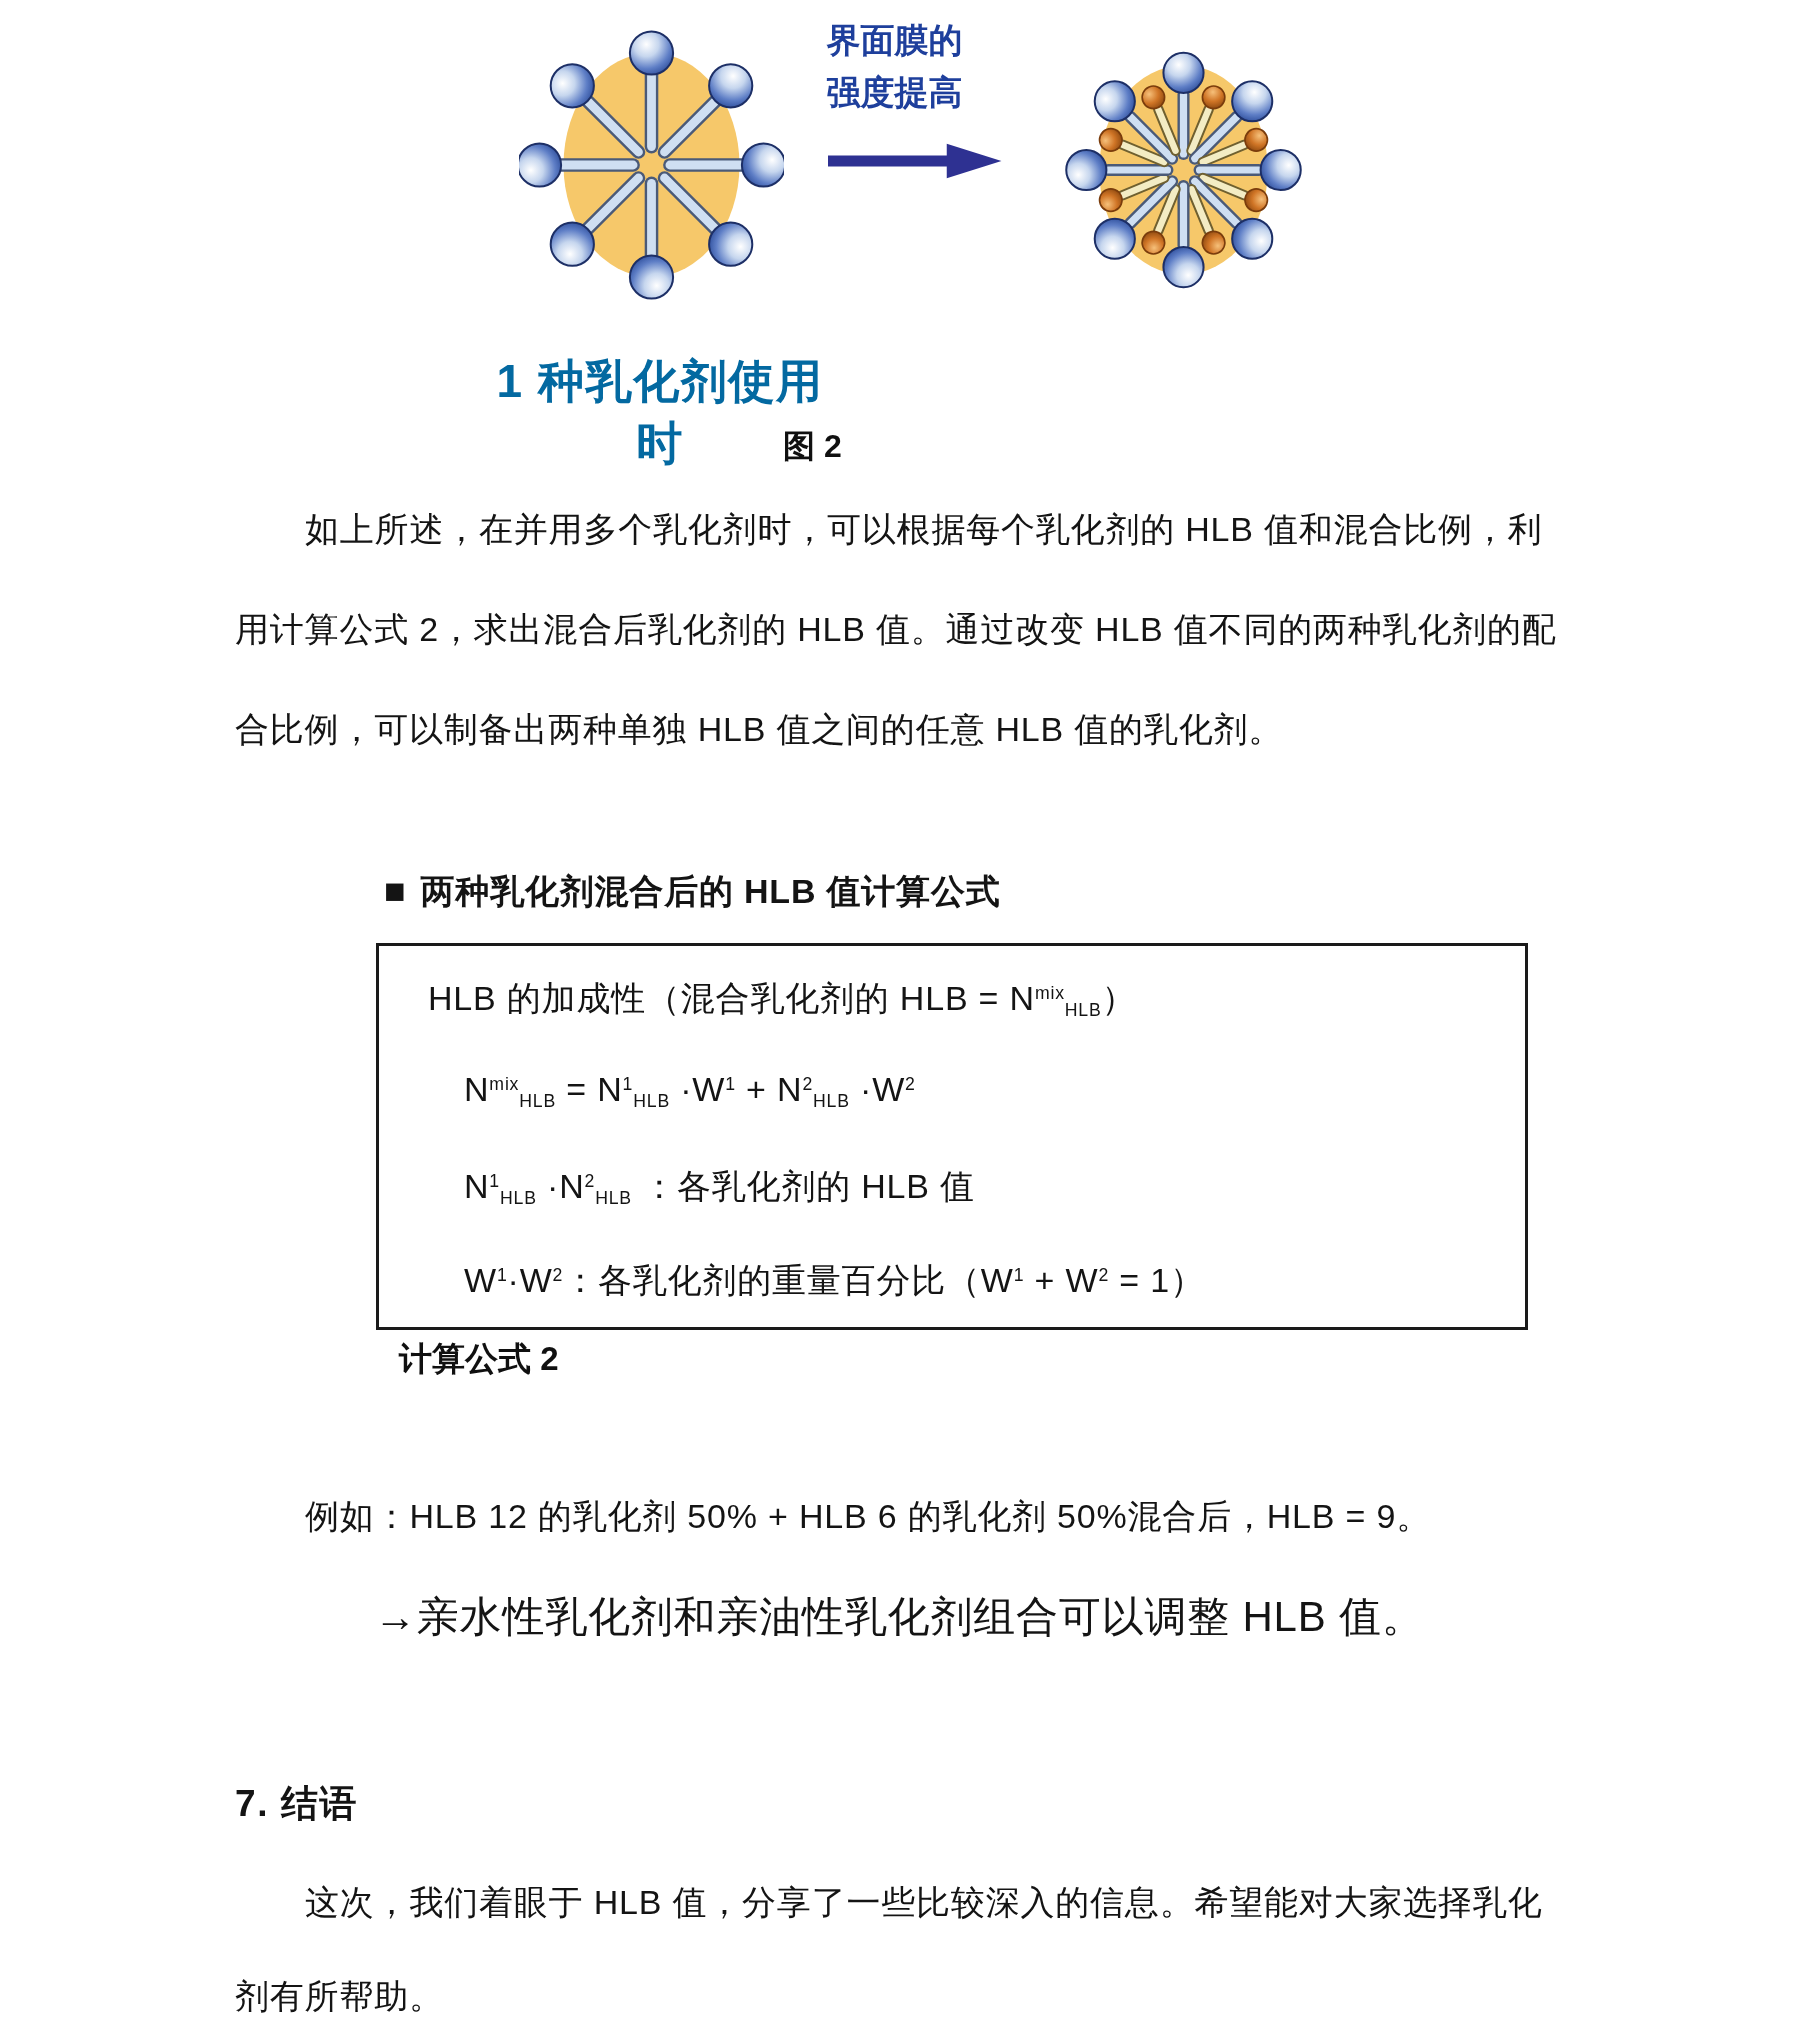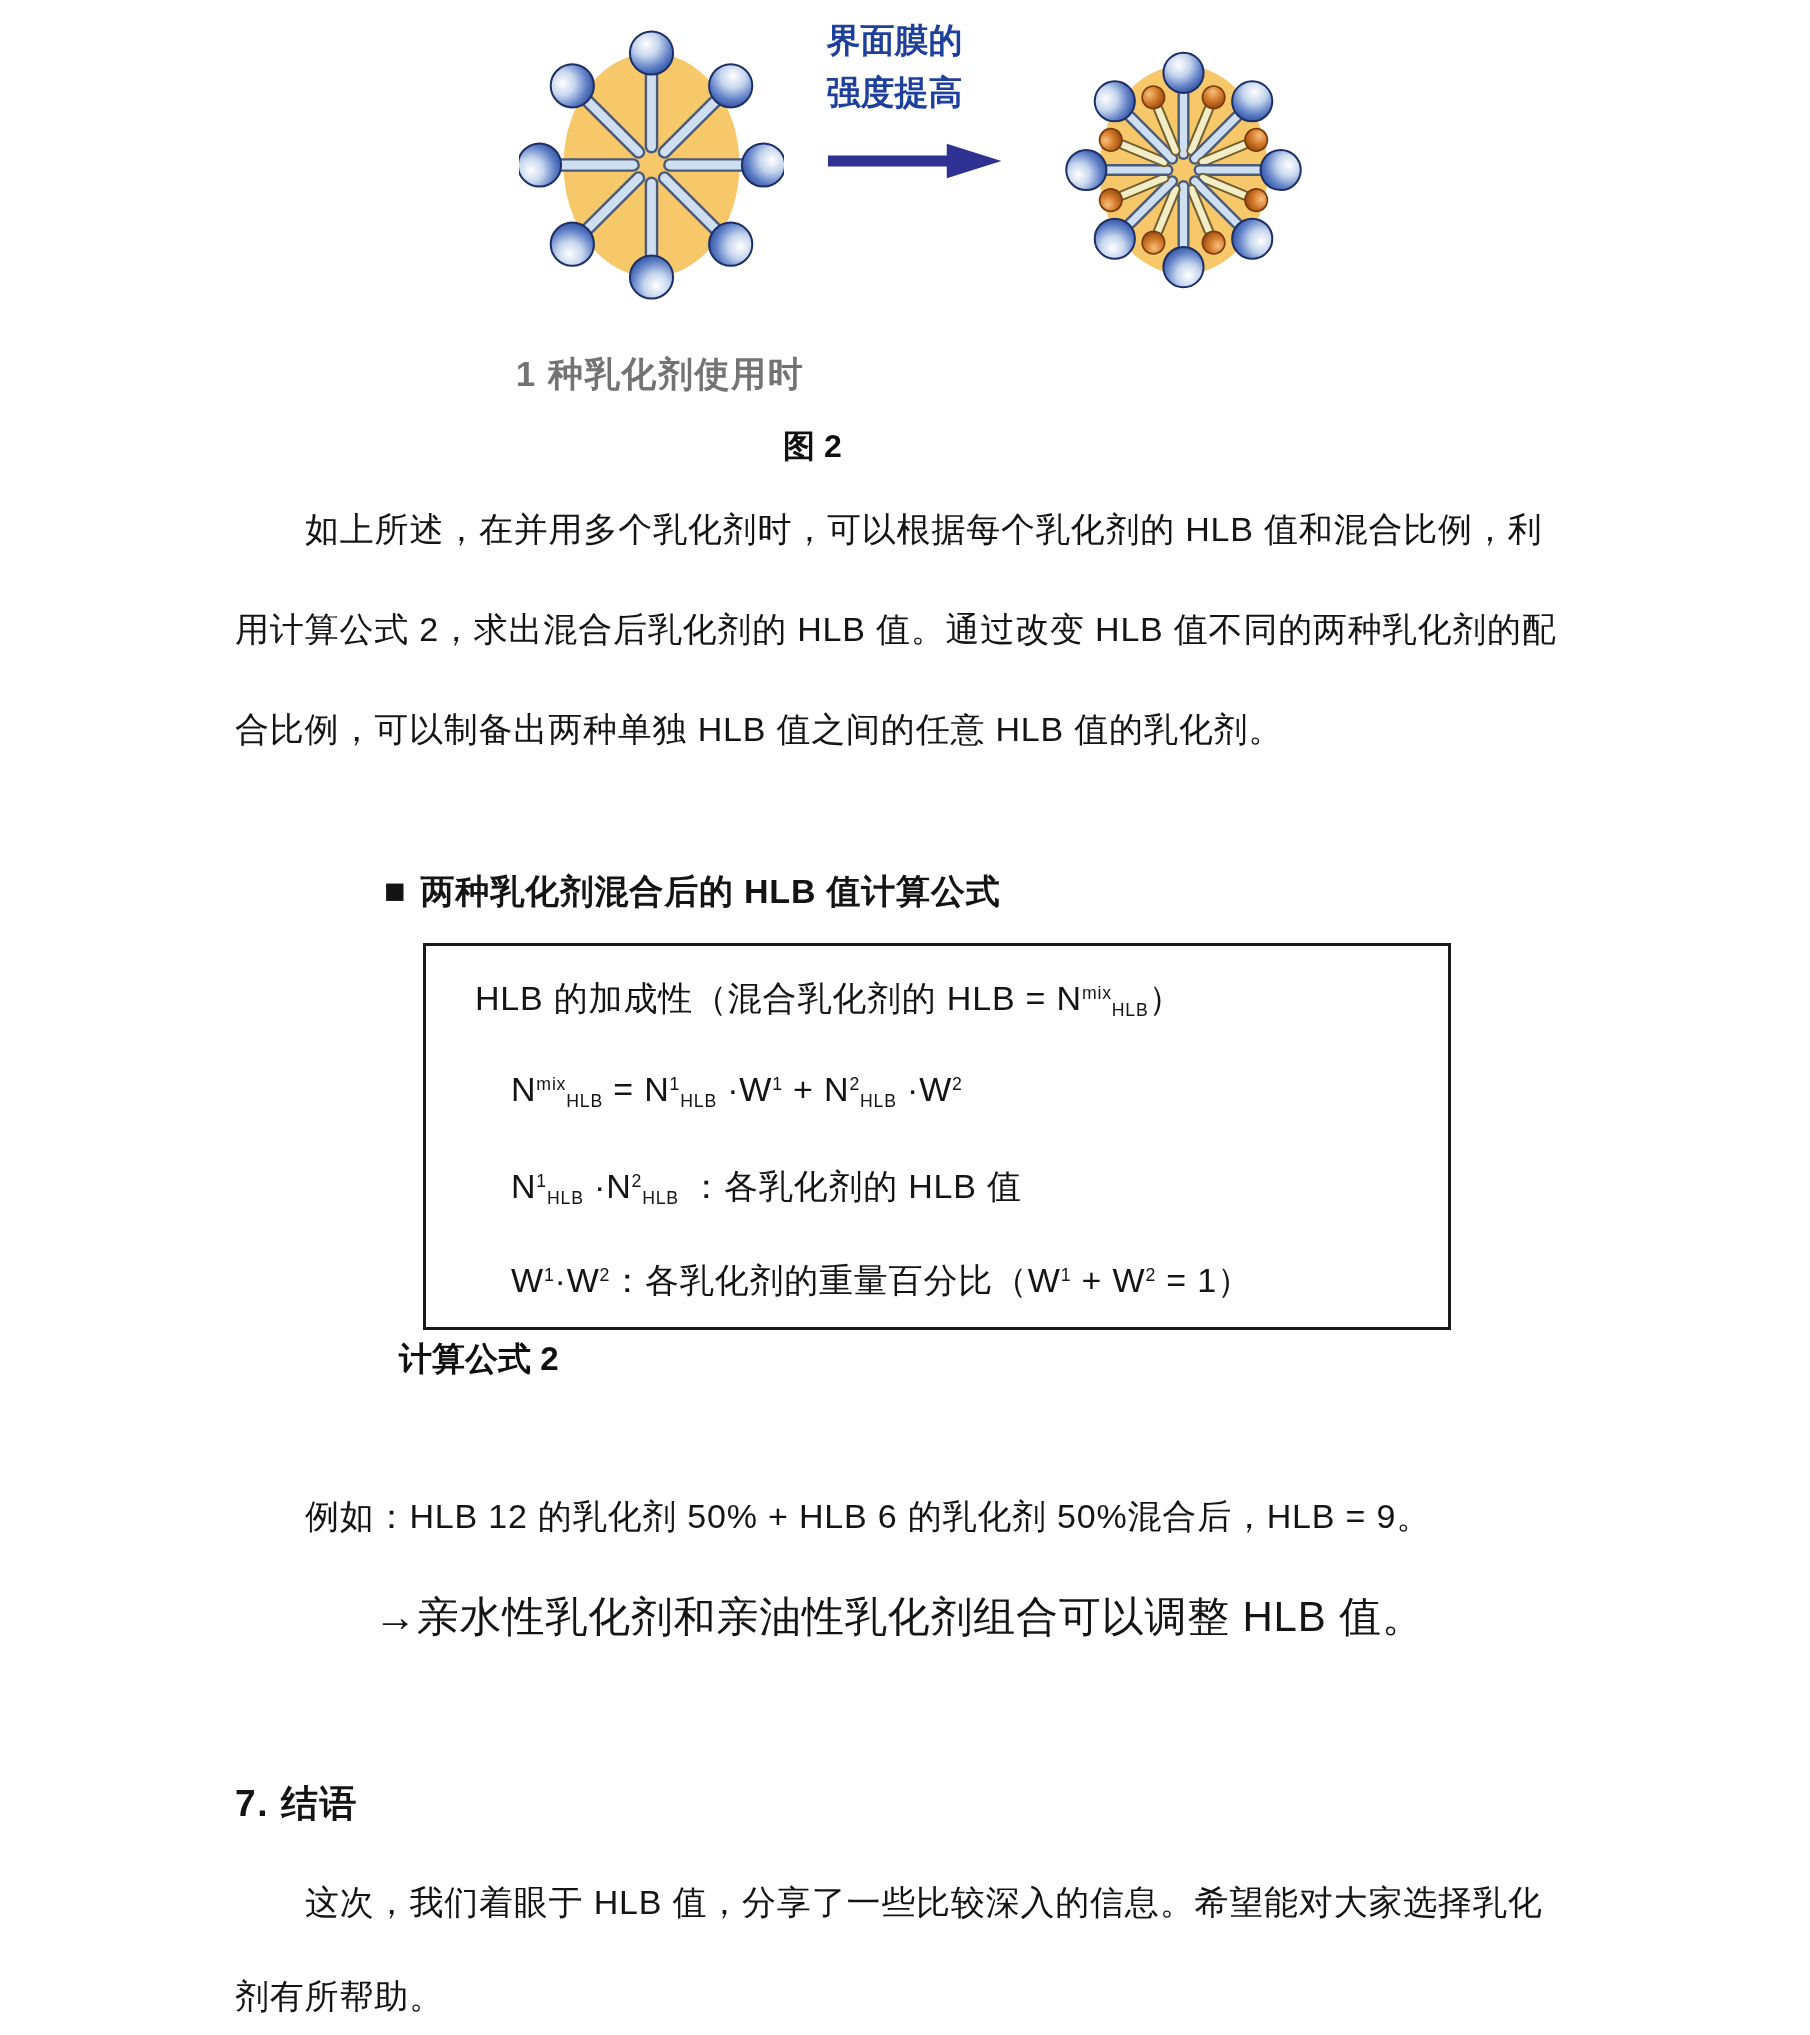--- a/index.html
+++ b/index.html
@@ -4,38 +4,38 @@
 <style>
   html,body{margin:0;padding:0;background:#ffffff;}
   #page{position:relative;width:1811px;height:2035px;background:#ffffff;overflow:hidden;
         font-family:"Liberation Sans",sans-serif;color:#141414;}
 
   
   .micelle{position:absolute;}
   .transition-label{position:absolute;left:789px;top:14px;width:211px;text-align:center;
         font-size:34px;font-weight:bold;color:#1E3F9C;line-height:52px;}
   .arrow-wrap{position:absolute;left:828px;top:142px;width:175px;height:38px;}
-  .fig-sub-caption{position:absolute;top:351px;font-size:35px;font-weight:bold;color:#737373;
+  .fig-sub-caption{position:absolute;top:351px;font-size:46px;font-weight:bold;color:#0369a1;
         text-align:center;letter-spacing:1.6px;}
   .fig-sub-caption.left{left:484px;width:352px;}
   .fig-sub-caption.right{left:982px;width:403px;}
   .fig-caption{position:absolute;left:783px;top:425px;width:245px;
         font-size:32px;font-weight:bold;color:#101010;}
 
   
   .para{position:absolute;left:235px;top:479px;font-size:34px;letter-spacing:0.8px;}
   .para .line{line-height:100px;white-space:nowrap;}
   .para .line.indent{text-indent:70px;}
 
   .section-heading{position:absolute;left:384px;top:869px;font-size:34px;font-weight:bold;
         letter-spacing:0.8px;white-space:nowrap;}
   .section-heading .bullet{font-size:36px;margin-right:14px;}
 
   
-  .formula-box{position:absolute;left:423px;top:943px;width:1028px;height:387px;
+  .formula-box{position:absolute;left:376px;top:943px;width:1152px;height:387px;
         border:3.1px solid #1a1a1a;box-sizing:border-box;}
   .formula-box .fx{position:absolute;left:49px;font-size:34px;letter-spacing:0.8px;white-space:nowrap;
         font-weight:500;}
   .formula-box .fx.f1{top:30px;}
   .formula-box .fx.f2{top:124px;left:85px;}
   .formula-box .fx.f3{top:218px;left:85px;}
   .formula-box .fx.f4{top:312px;left:85px;}
   .fx sup{font-size:0.52em;vertical-align:0.62em;line-height:0;}
   .fx sub{font-size:0.52em;vertical-align:-0.32em;line-height:0;}
   .box-caption{position:absolute;left:399px;top:1337px;width:1016px;text-align:left;

